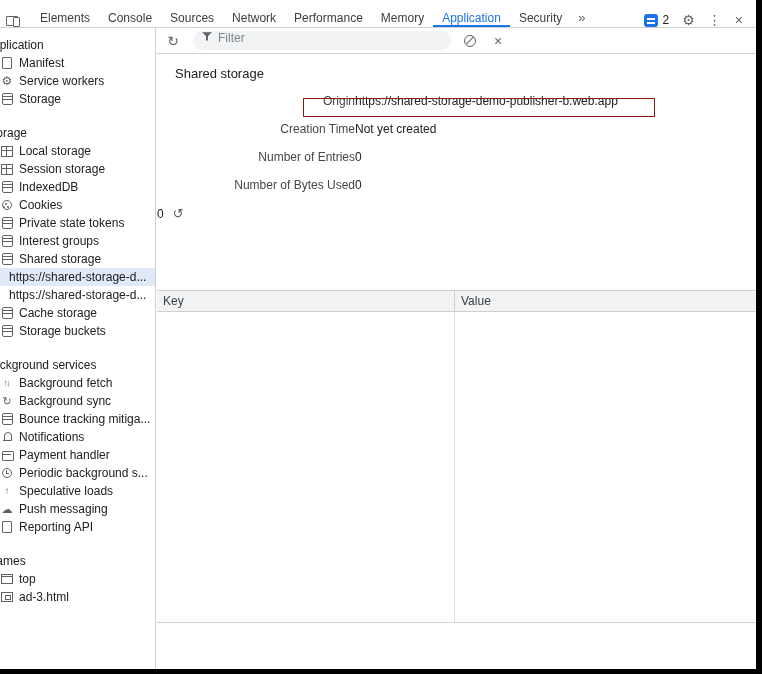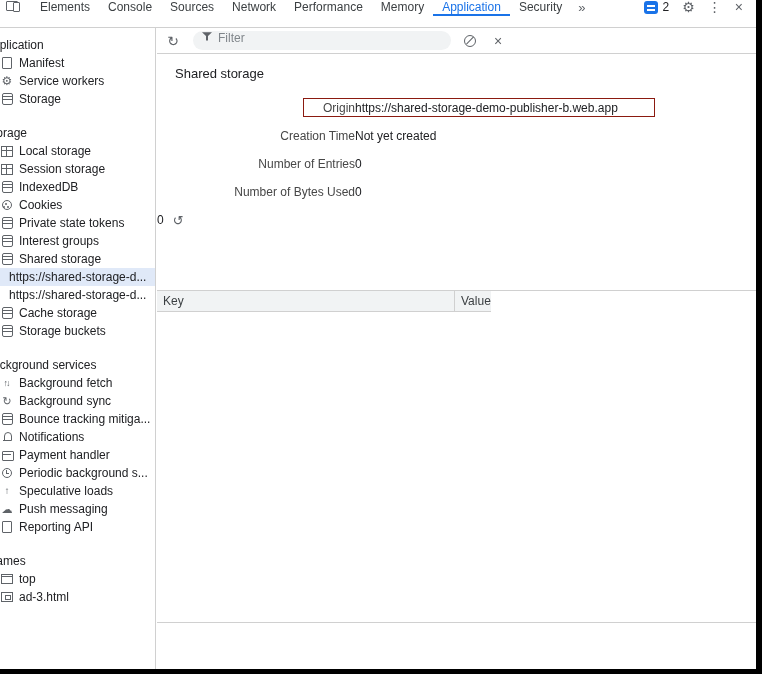--- a/index.html
+++ b/index.html
@@ -4,21 +4,21 @@
 <style>
   html,body{margin:0;padding:0;background:#fff;}
   #screen{position:relative;width:762px;height:674px;overflow:hidden;background:#fff;
           font-family:"Liberation Sans","DejaVu Sans",sans-serif;font-size:12px;color:#202124;}
   .edge{position:absolute;background:#000;}
   #edge-right{top:0;right:0;width:6px;height:100%;}
   #edge-bottom{left:0;bottom:0;width:100%;height:5px;}
 
   
   #topbar{position:absolute;top:0;left:0;right:6px;height:27px;border-bottom:1px solid #d0d0d0;
-          display:flex;align-items:flex-start;background:#fff;}
+          display:flex;align-items:flex-end;background:#fff;}
   .tb-icon-btn{display:flex;align-items:center;justify-content:center;width:26px;color:#5f6368;flex:none;}
   .tb-sep{width:1px;background:#e0e0e0;margin:6px 2px;}
   #tabs{display:flex;}
   .tab{display:flex;align-items:center;padding:0 9px;color:#3c4043;cursor:default;
        border-bottom:2px solid transparent;box-sizing:border-box;white-space:nowrap;}
   .tab.active{color:var(--accent,#1a73e8);border-bottom-color:var(--accent,#1a73e8);}
   .tab.more{padding:0 7px;color:#5f6368;font-size:13px;}
   .tb-right{margin-left:auto;display:flex;align-items:center;gap:13px;padding-right:13px;}
   .issues{display:flex;align-items:center;gap:5px;}
   .glyph{font-size:14px;color:#5f6368;line-height:1;}
@@ -80,30 +80,30 @@
   .refresh{font-size:14px;width:20px;text-align:center;color:#5f6368;}
   .filter-pill{display:flex;align-items:flex-start;gap:6px;background:var(--toolbar-bg,#f1f3f4);
                border-radius:10px;height:19px;width:258px;padding:0 9px;box-sizing:border-box;color:#5f6368;}
   .filter-input{border:none;outline:none;background:transparent;font:inherit;color:#202124;width:100%;padding:0;}
   .filter-input::placeholder{color:#80868b;}
   .tbtn{display:flex;align-items:center;justify-content:center;width:18px;color:#5f6368;}
 
   #content{position:absolute;top:26px;left:0;right:0;bottom:0;overflow:hidden;}
   .page-title{position:absolute;top:12px;left:18px;font-size:13px;font-weight:500;color:#202124;}
   .report{position:absolute;top:40px;left:0;right:0;}
-  .meta-row{display:flex;align-items:center;height:28px;position:relative;}
+  .meta-row{display:flex;align-items:flex-start;height:28px;position:relative;}
   .meta-label{width:198px;display:flex;justify-content:flex-end;align-items:center;gap:5px;
               color:#474747;flex:none;white-space:nowrap;}
   .meta-value{display:flex;align-items:center;gap:9px;color:#202124;white-space:nowrap;}
   .origin-highlight{position:absolute;left:146px;top:4px;width:352px;height:19px;
                     border:1px solid var(--highlight-red,#8b1a10);box-sizing:border-box;pointer-events:none;}
   .reset{font-size:13px;color:#5f6368;}
 
   #datagrid{position:absolute;left:0;right:0;top:236px;bottom:46px;border-top:1px solid #d0d0d0;
-            border-bottom:1px solid #d0d0d0;display:flex;flex-direction:row;box-sizing:border-box;}
+            border-bottom:1px solid #d0d0d0;display:flex;flex-direction:column;box-sizing:border-box;}
   .dg-header{height:21px;background:var(--toolbar-bg,#f1f3f4);border-bottom:1px solid #d0d0d0;
              display:flex;flex:none;box-sizing:border-box;color:#3c4043;}
   .dg-col-key{width:298px;border-right:1px solid #d0d0d0;display:flex;align-items:center;
               padding-left:6px;box-sizing:border-box;}
   .dg-col-value{flex:1;display:flex;align-items:center;padding-left:6px;}
   .dg-body{flex:1;position:relative;background:#fff;}
   .dg-body::before{content:"";position:absolute;left:297px;top:0;bottom:0;width:1px;background:#ddd;}
   #preview-pane{position:absolute;left:0;right:0;bottom:0;height:46px;background:#fff;}
 </style>
 </head>

